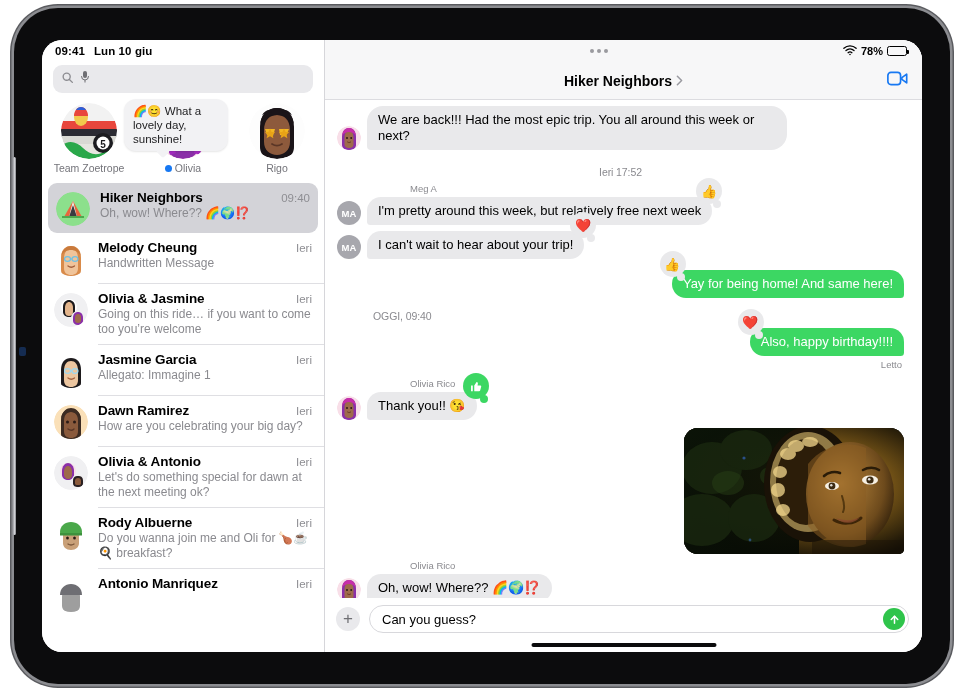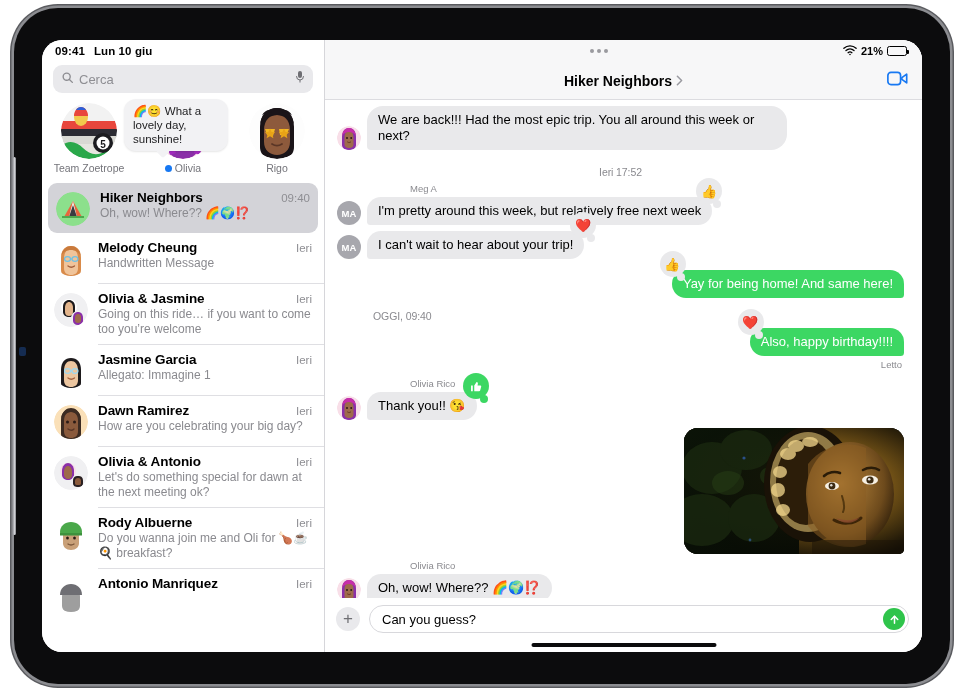--- a/index.html
+++ b/index.html
@@ -482,21 +482,20 @@
 
 
       <div id="search-wrap">
         <div id="search-field">
           <span>
             <svg width="13" height="13" viewBox="0 0 24 24" fill="none" stroke="#8e8e93" stroke-width="2.6">
               <circle cx="10.5" cy="10.5" r="6.5"></circle>
                 <path d="M15.5 15.5 21 21" stroke-linecap="round"></path>
             </svg>
           </span>
-          <span id="search-placeholder">Cerca</span>
           <span>
             <svg width="12" height="15" viewBox="0 0 24 30" fill="#6e6e73">
               <rect x="8" y="2" width="8" height="14" rx="4"></rect>
               <path d="M5 13a7 7 0 0 0 14 0" fill="none" stroke="#6e6e73" stroke-width="2" stroke-linecap="round"></path>
               <rect x="11" y="20" width="2" height="5"></rect>
             </svg>
           </span>
         </div>
       </div>
 
@@ -765,21 +764,21 @@
         </div>
         <div id="status-right">
           <span>
             <svg width="14" height="11" viewBox="0 0 16 12" fill="none" stroke="#000" stroke-width="1.5" stroke-linecap="round">
               <path d="M1 3.4a10.5 10.5 0 0 1 14 0"></path>
               <path d="M3.4 6a7 7 0 0 1 9.2 0"></path>
               <path d="M5.8 8.5a3.4 3.4 0 0 1 4.4 0"></path>
               <circle cx="8" cy="10.6" r=".9" fill="#000" stroke="none"></circle>
             </svg>
           </span>
-          <span>21%</span>
+          <span>78%</span>
           <span id="battery-shell"><span id="battery-fill"></span></span>
         </div>
       </div>
 
       <div id="conv-header">
         <span id="conv-title">
           <span>Hiker Neighbors</span>
           <span>
             <svg width="7" height="11" viewBox="0 0 8 13" fill="none" stroke="#9a9aa0" stroke-width="1.8" stroke-linecap="round" stroke-linejoin="round">
                 <path d="M1.5 1.5 6.5 6.5 1.5 11.5"></path>

